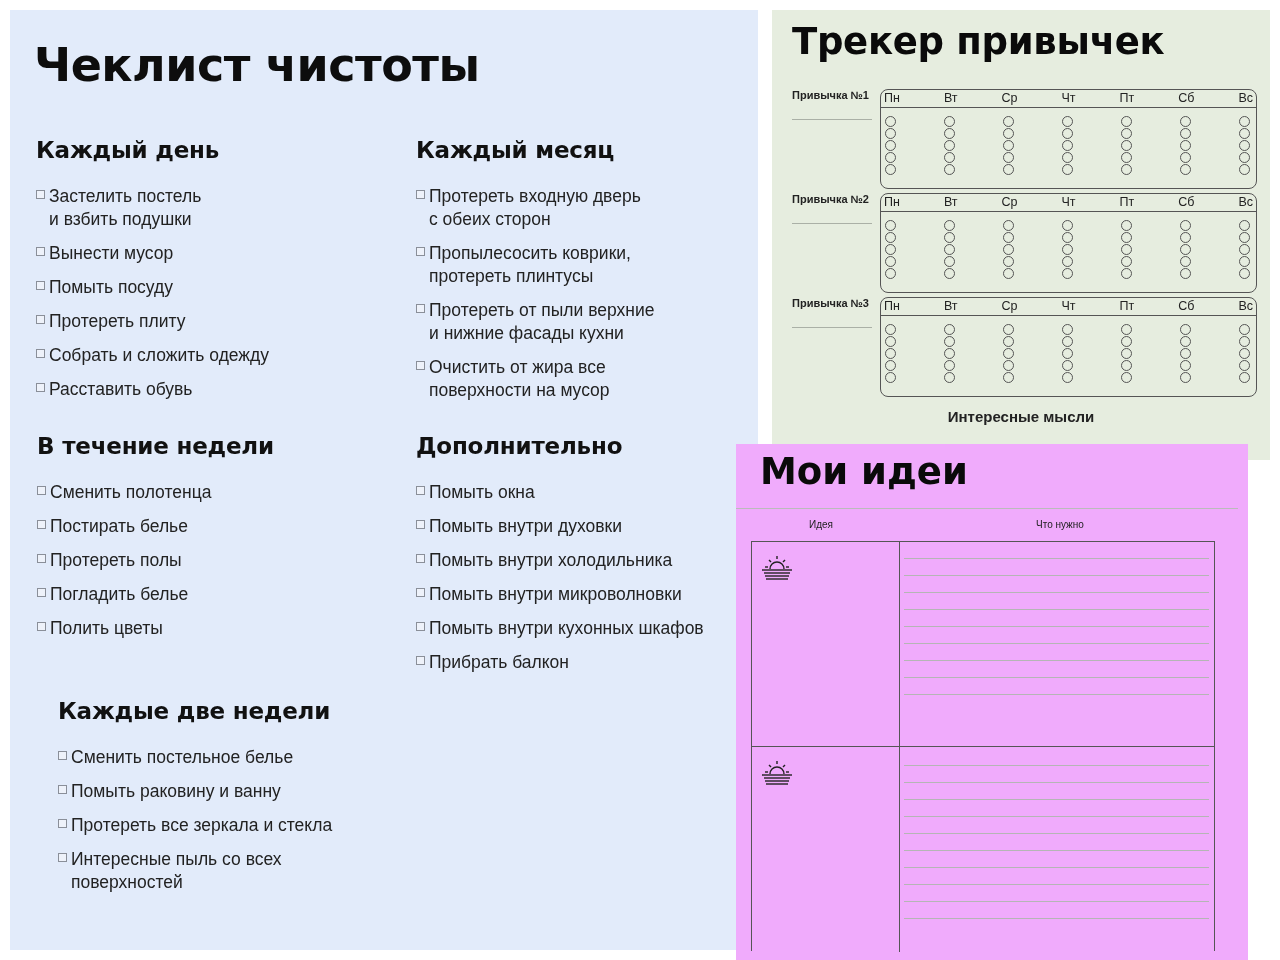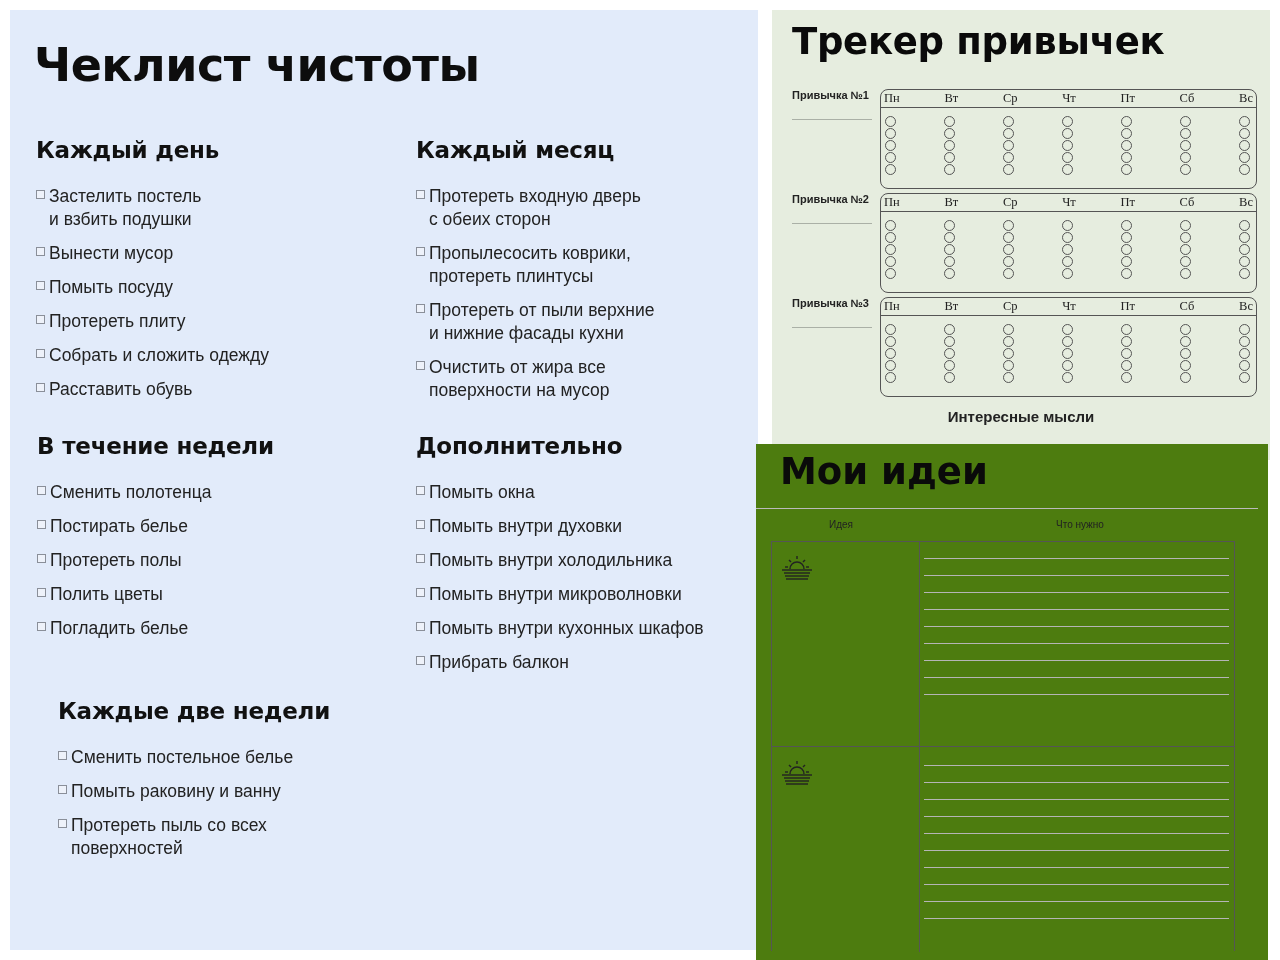--- a/index.html
+++ b/index.html
@@ -49,33 +49,33 @@
     position: absolute; left: 20px; top: 30px; width: 80px; height: 1px; background: #aab0a6;
   }
   .habit-grid {
     position: absolute; left: 108px; top: 0; width: 377px; height: 100px;
     border: 1.5px solid #555; border-radius: 8px;
   }
   .habit-days {
     display: flex; justify-content: space-between; height: 18px;
     border-bottom: 1.5px solid #555; padding: 1px 3px 0 3px;
   }
-  .habit-days span { font-size: 12.5px; color: #222; font-family: Liberation Serif, serif; }
+  .habit-days span { font-size: 12.5px; color: #222; font-family: Liberation Sans, sans-serif; }
   .habit-circles { display: flex; justify-content: space-between; padding: 8px 6px 0 4px; }
   .habit-col { display: flex; flex-direction: column; gap: 1px; }
   .circle {
     width: 11px; height: 11px; border: 1.2px solid #555; border-radius: 50%;
   }
   .tracker .thoughts {
     position: absolute; left: 0; width: 100%; top: 398px; text-align: center;
     font-size: 15px; font-weight: bold; color: #222;
   }
 
   
-  .ideas { position: absolute; left: 756px; top: 444px; width: 512px; height: 516px; background: #4d7c0f; }
+  .ideas { position: absolute; left: 736px; top: 444px; width: 512px; height: 516px; background: #f0abfc; }
   .ideas h1 {
     position: absolute; left: 24px; top: 6px;
     font-family: "DejaVu Sans", sans-serif; font-weight: 900; font-size: 37px; color: #0a0a0a;
   }
   .ideas .rule { position: absolute; left: 0; top: 64px; width: 502px; height: 1px; background: #bbb; }
   .ideas .col-head { position: absolute; top: 75px; font-size: 10px; color: #222; }
   .ideas-table {
     position: absolute; left: 15px; top: 97px; width: 464px; height: 410px;
     border: 1.5px solid #555; border-bottom: none;
   }
@@ -114,44 +114,44 @@
         <li><span class="box"></span><span>Очистить от жира все</span><br><span>поверхности на мусор</span></li>
       </ul>
   </div>
 
   <div class="section" style="left:27px; top:423px;">
     <h2>В течение недели</h2>
     <ul>
         <li><span class="box"></span><span>Сменить полотенца</span></li>
         <li><span class="box"></span><span>Постирать белье</span></li>
         <li><span class="box"></span><span>Протереть полы</span></li>
+        <li><span class="box"></span><span>Погладить белье</span></li>
         <li><span class="box"></span><span>Полить цветы</span></li>
-        <li><span class="box"></span><span>Погладить белье</span></li>
       </ul>
   </div>
 
   <div class="section" style="left:406px; top:423px;">
     <h2>Дополнительно</h2>
     <ul>
         <li><span class="box"></span><span>Помыть окна</span></li>
         <li><span class="box"></span><span>Помыть внутри духовки</span></li>
         <li><span class="box"></span><span>Помыть внутри холодильника</span></li>
         <li><span class="box"></span><span>Помыть внутри микроволновки</span></li>
         <li><span class="box"></span><span>Помыть внутри кухонных шкафов</span></li>
         <li><span class="box"></span><span>Прибрать балкон</span></li>
       </ul>
   </div>
 
   <div class="section" style="left:27px; top:688px;margin-left:21px;">
     <h2>Каждые две недели</h2>
     <ul>
         <li><span class="box"></span><span>Сменить постельное белье</span></li>
         <li><span class="box"></span><span>Помыть раковину и ванну</span></li>
-        <li><span class="box"></span></li>
-        <li><span class="box"></span><span>Протереть пыль со всех</span><br><span>поверхностей</span></li>
+        <li><span class="box"></span><span>Протереть все зеркала и стекла</span></li>
+        <li><span class="box"></span><span>Интересные пыль со всех</span><br><span>поверхностей</span></li>
       </ul>
   </div>
 </div>
 
 <div class="tracker">
   <h1>Трекер привычек</h1>
 
   <div class="habit" style="top:79px;">
     <span class="habit-label">Привычка №1</span>
     <div class="habit-line"></div>

